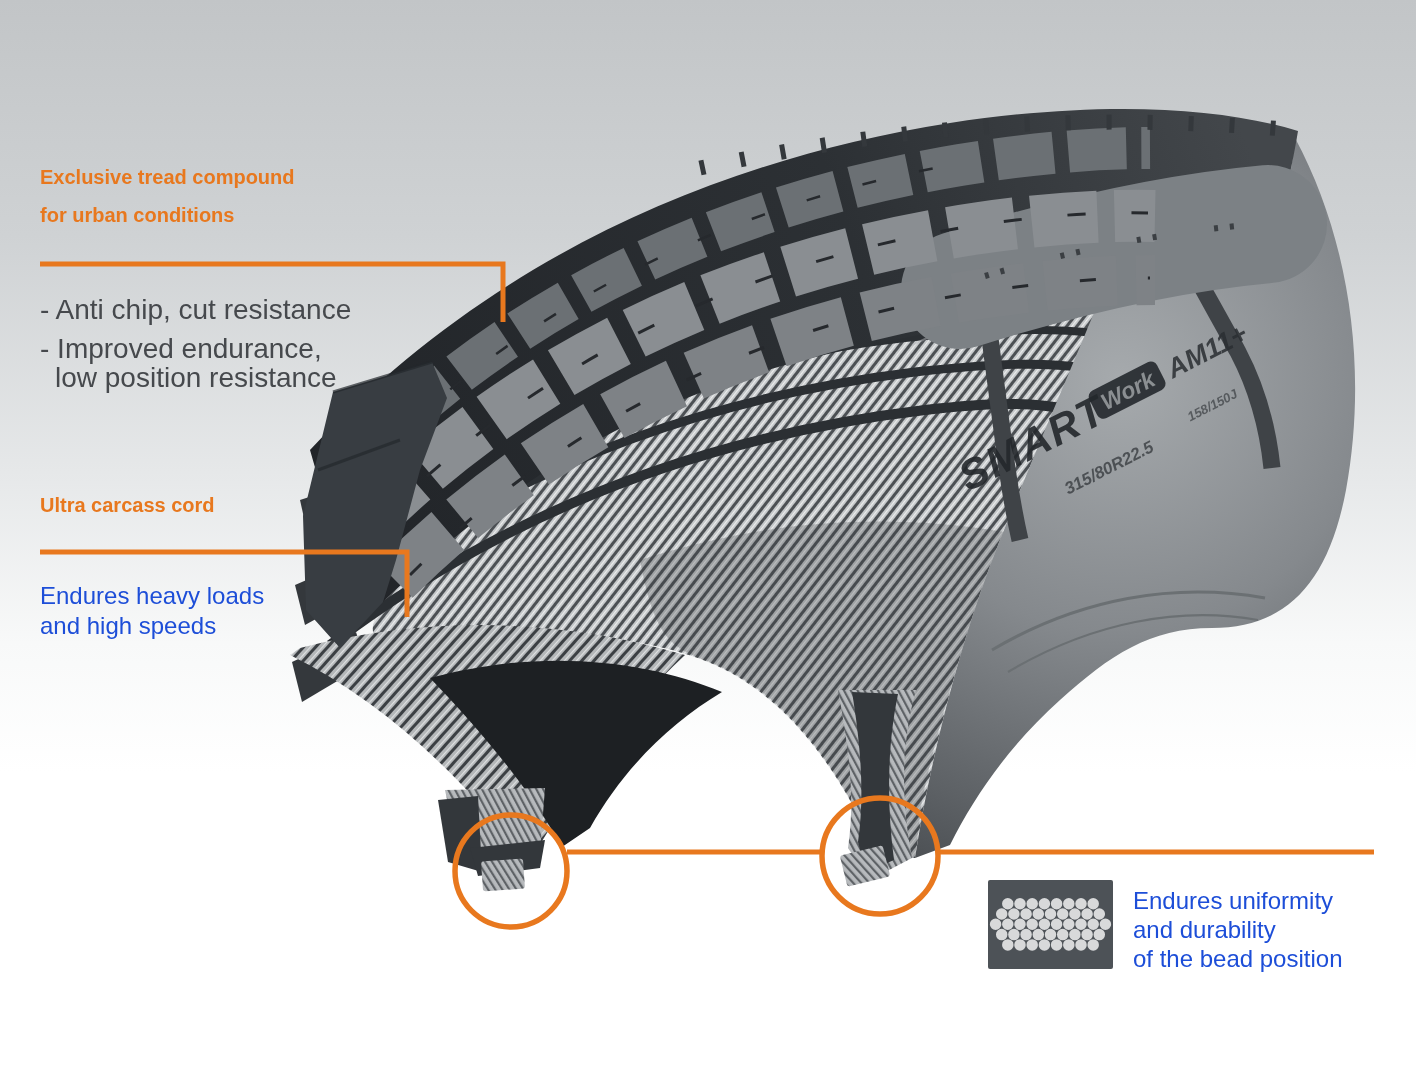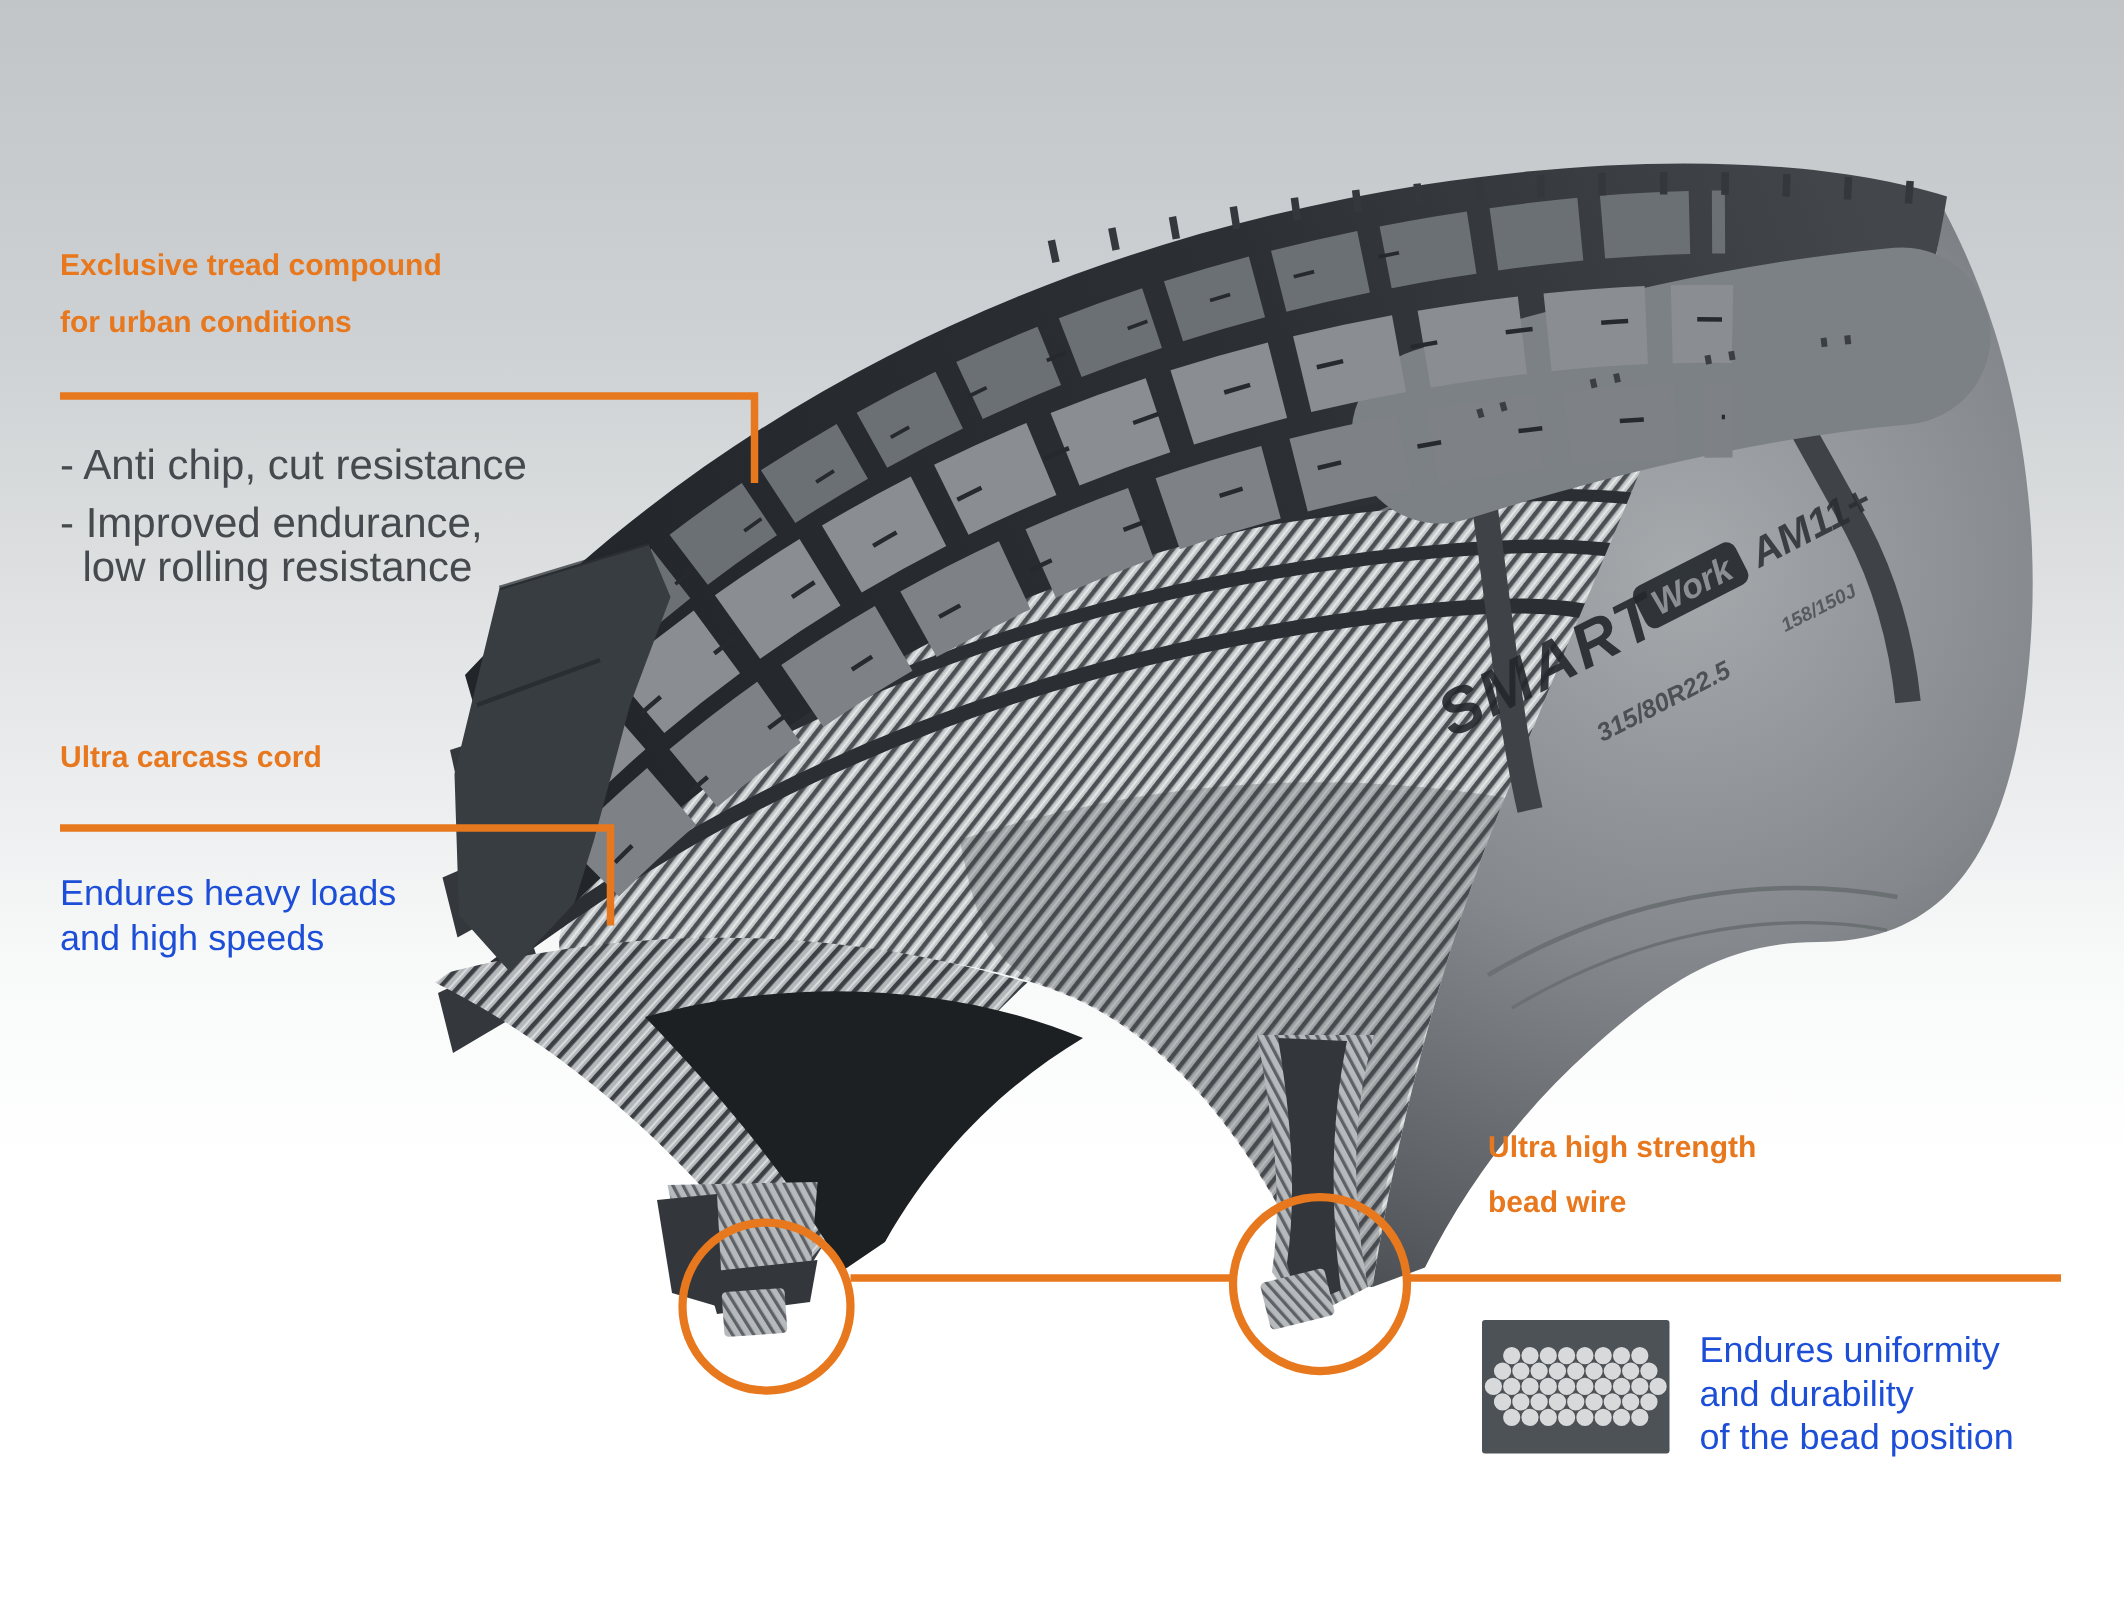--- a/index.html
+++ b/index.html
@@ -166,30 +166,28 @@
       <circle class="accent-circle" cx="880" cy="856" r="58"></circle>
     </g>
   </svg>
 
   <div class="callout-title" style="left:40px;top:158px;">Exclusive tread compound
 for urban conditions</div>
 
   <div class="bullets" style="left:40px;top:295px;">
     <div class="bullet">- Anti chip, cut resistance</div>
     <div class="bullet">- Improved endurance,
-low rolling resistance</div>
+low position resistance</div>
   </div>
 
   <div class="callout-title" style="left:40px;top:486px;">Ultra carcass cord</div>
 
   <div class="callout-body" style="left:40px;top:581px;">Endures heavy loads
 and high speeds</div>
 
-  <div class="callout-title" style="left:992px;top:747px;line-height:37px;">Ultra high strength
-bead wire</div>
 
   <div class="icon-box">
     <svg width="125" height="89" viewBox="0 0 125 89">
       <g stroke="#d8d9da" stroke-width="11.5" stroke-linecap="round" stroke-dasharray="0 12.2">
         <line x1="19.8" y1="23.7" x2="105.25" y2="23.7"></line>
         <line x1="13.7" y1="34.0" x2="111.35" y2="34.0"></line>
         <line x1="7.6" y1="44.3" x2="117.45" y2="44.3"></line>
         <line x1="13.7" y1="54.6" x2="111.35" y2="54.6"></line>
         <line x1="19.8" y1="64.9" x2="105.25" y2="64.9"></line>
       </g>

